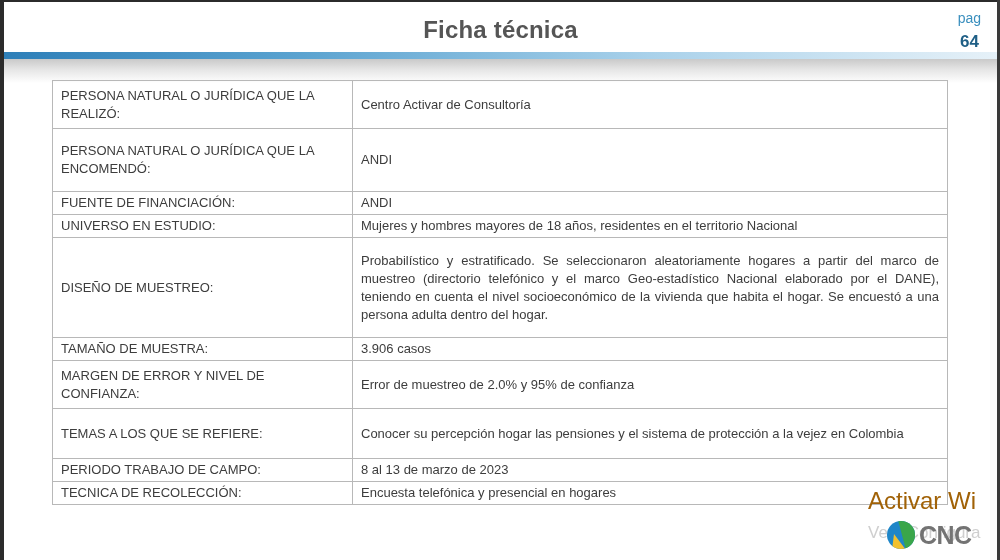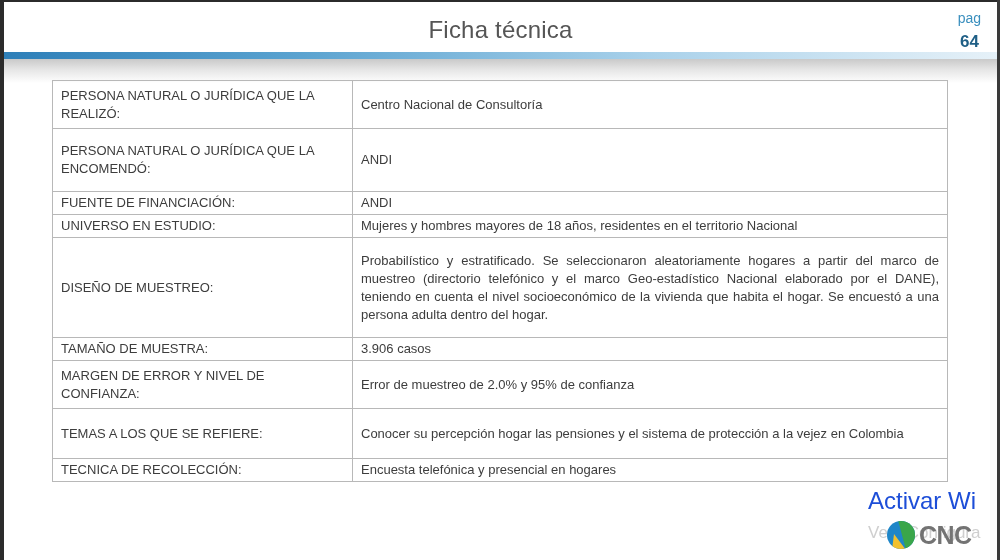--- a/index.html
+++ b/index.html
@@ -9,21 +9,21 @@
     font-family:"Liberation Sans", "DejaVu Sans", sans-serif;
     color:#3a3a3a;
   }
   .frame-left { position:absolute; left:0; top:0; width:4px; height:560px; background:#2b2b2b; }
   .frame-top { position:absolute; left:0; top:0; width:1000px; height:2px; background:#2b2b2b; }
   .frame-right { position:absolute; right:0; top:0; width:3px; height:560px; background:#3a3a3a; }
 
   .header { position:absolute; left:4px; top:2px; width:993px; height:52px; background:#fff; }
   .title {
     position:absolute; left:0; right:0; top:14px; text-align:center;
-    font-size:24px; font-weight:normal; color:#555555; letter-spacing:0.2px;
+    font-size:24px; font-weight:bold; color:#555555; letter-spacing:0.2px;
   }
   .pag-label { position:absolute; right:16px; top:8px; font-size:14px; color:#3a8fbe; }
   .pag-num { position:absolute; right:18px; top:30px; font-size:17px; font-weight:bold; color:#1f5f86; }
 
   .blue-bar {
     position:absolute; left:4px; top:52px; width:993px; height:7px;
     background:linear-gradient(to right, #2e7fb8 0%, #5ba3d0 30%, #a9d1ea 65%, #e6f1f8 100%);
   }
   .shade {
     position:absolute; left:4px; top:59px; width:993px; height:24px;
@@ -35,21 +35,21 @@
     border-collapse:collapse; font-size:13px; color:#3d3d3d;
   }
   table.ficha td {
     border:1.5px solid #b8b8b8; padding:1px 8px; vertical-align:middle; line-height:18px;
   }
   table.ficha td.label { width:283px; text-transform:none;margin-top:24px; }
   table.ficha td.value { }
   td.justify { text-align:justify; line-height:20px; padding-top:9px; padding-bottom:9px; }
 
   .watermark1 {
-    position:absolute; left:868px; top:487px; font-size:24px; color:#1d4ed8; white-space:nowrap;
+    position:absolute; left:868px; top:487px; font-size:24px; color:#a16207; white-space:nowrap;
   }
   .watermark2 {
     position:absolute; left:868px; top:523px; font-size:17px; color:#cfcfcf; white-space:nowrap;
   }
   .logo { position:absolute; left:886px; top:520px; display:flex; align-items:center; }
   .logo-text { font-size:25px; font-weight:bold; color:#737373; margin-left:3px; letter-spacing:-0.5px; }
 </style>
 </head>
 <body>
 
@@ -62,21 +62,21 @@
   <div class="pag-label">pag</div>
   <div class="pag-num">64</div>
 </div>
 <div class="blue-bar"></div>
 <div class="shade"></div>
 
 <table class="ficha">
   <tbody>
       <tr style="height:48px">
     <td class="label">PERSONA NATURAL O JURÍDICA QUE LA REALIZÓ:</td>
-    <td class="value">Centro Nacional de Consultoría</td>
+    <td class="value">Centro Activar de Consultoría</td>
   </tr>
   <tr style="height:63px">
     <td class="label">PERSONA NATURAL O JURÍDICA QUE LA ENCOMENDÓ:</td>
     <td class="value">ANDI</td>
   </tr>
   <tr style="height:23px">
     <td class="label">FUENTE DE FINANCIACIÓN:</td>
     <td class="value">ANDI</td>
   </tr>
   <tr style="height:23px">
@@ -93,20 +93,24 @@
   </tr>
   <tr style="height:48px">
     <td class="label">MARGEN DE ERROR Y NIVEL DE CONFIANZA:</td>
     <td class="value">Error de muestreo de 2.0% y 95% de confianza</td>
   </tr>
   <tr style="height:50px">
     <td class="label">TEMAS A LOS QUE SE REFIERE:</td>
     <td class="value">Conocer su percepción hogar las pensiones y el sistema de protección a la vejez en Colombia</td>
   </tr>
   <tr style="height:23px">
+    <td class="label">PERIODO TRABAJO DE CAMPO:</td>
+    <td class="value">8 al 13 de marzo de 2023</td>
+  </tr>
+  <tr style="height:23px">
     <td class="label">TECNICA DE RECOLECCIÓN:</td>
     <td class="value">Encuesta telefónica y presencial en hogares</td>
   </tr>
 </tbody>
   </table>
 
 <div class="watermark1">Activar Wi</div>
 <div class="watermark2">Ve a Configura</div>
 
 <div class="logo">

